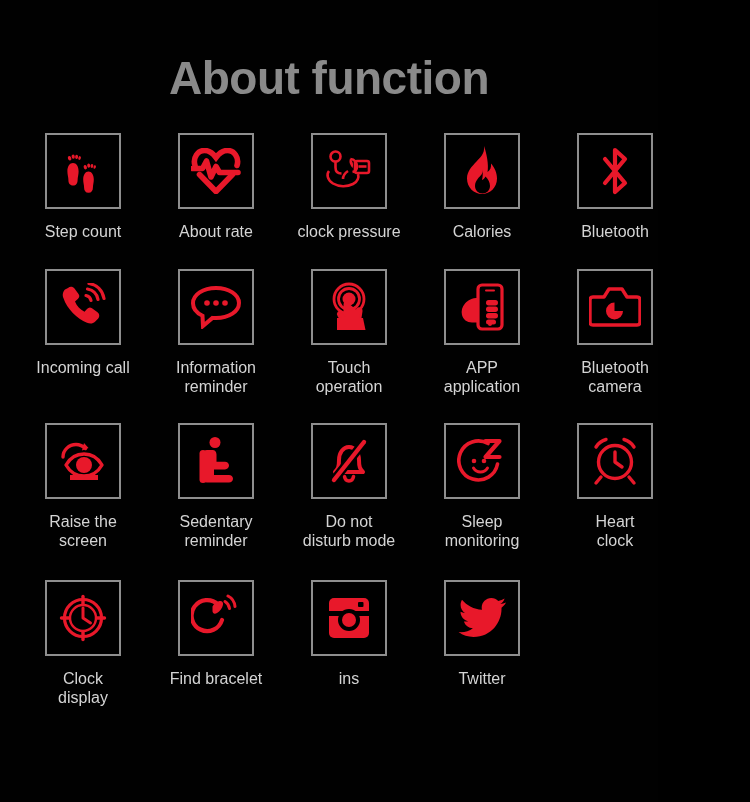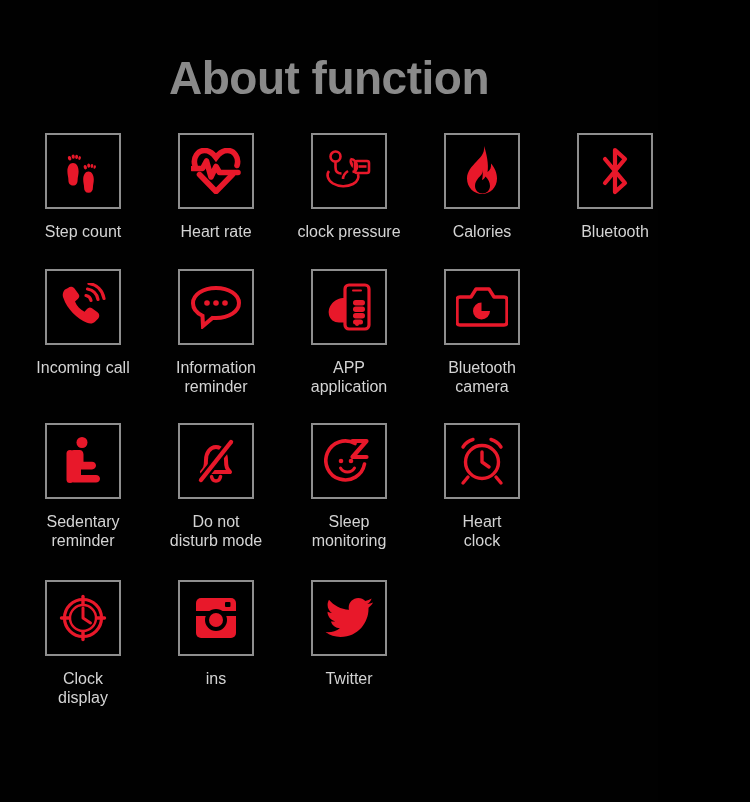--- a/index.html
+++ b/index.html
@@ -105,21 +105,21 @@
       </div>
 
       <div class="cell">
         <div class="icon-box">
           <svg width="50" height="46" viewBox="0 0 50 46">
             <path d="M4 17.5C1.5 9.5 7 2.5 13.5 2.5c4.3 0 8.2 2.6 11.5 7 3.3-4.4 7.2-7 11.5-7C43 2.5 48.5 9.5 46 17.5" fill="none" stroke="#e8182a" stroke-width="5.6" stroke-linecap="round"></path>
             <path d="M1.5 20.5h10l4-7.5 4.5 16 5-10.5 3.5 6h18.5" fill="none" stroke="#e8182a" stroke-width="5.6" stroke-linecap="round" stroke-linejoin="round"></path>
             <path d="M8.5 26.5L25 43.5 41.5 26.5" fill="none" stroke="#e8182a" stroke-width="5.6" stroke-linecap="round" stroke-linejoin="round"></path>
           </svg>
         </div>
-        <div class="cell-label">Heart rate</div>
+        <div class="cell-label">About rate</div>
       </div>
 
       <div class="cell">
         <div class="icon-box">
           <svg width="50" height="44" viewBox="0 0 50 44">
             <g fill="none" stroke="#e8182a" stroke-width="2.6">
               <circle cx="11.5" cy="7.5" r="5"></circle>
               <path d="M11.5 12.5v6c0 4 2.5 6 6 6"></path>
               <path d="M5 22c-2.5 3 -2 9 4 12.5 6 3.5 14 3.5 20 0.5 5-2.5 6-7 5-10"></path>
               <path d="M26.5 10c4 0 6.5 3.5 6.5 7.5 0 3-2 5-4.5 5.5"></path>
@@ -176,20 +176,35 @@
             <path d="M26 3C13 3 3 9.8 3 18.2c0 5.2 3.8 9.8 9.5 12.5L13 41l9.5-8.1c1.2 0.1 2.3 0.2 3.5 0.2 13 0 23-6.8 23-15.1C49 9.8 39 3 26 3z" fill="none" stroke="#e8182a" stroke-width="4"></path>
             <circle cx="17" cy="18" r="2.8" fill="#e8182a"></circle>
             <circle cx="26" cy="18" r="2.8" fill="#e8182a"></circle>
             <circle cx="35" cy="18" r="2.8" fill="#e8182a"></circle>
           </svg>
         </div>
         <div class="cell-label">Information
 reminder</div>
       </div>
 
+      <div class="cell">
+        <div class="icon-box">
+          <svg width="48" height="50" viewBox="0 0 48 50">
+            <g fill="none" stroke="#e8182a" stroke-width="2.8">
+              <circle cx="24" cy="17" r="15"></circle>
+              <circle cx="24" cy="17" r="10.5"></circle>
+            </g>
+            <circle cx="24" cy="17" r="6.5" fill="#e8182a"></circle>
+            <path d="M22 20c-1.5 0-2.5 1.2-2.5 2.8v9.5l-2-2c-1.2-1.2-3-1-4 0.2-0.8 1-0.8 2.4 0 3.4l6 8.5h15l2-13c0.3-1.8-0.8-3-2.3-3.2-1.4-0.2-2.3 0.6-2.6 1.8" fill="#e8182a" stroke="#e8182a" stroke-width="2"></path>
+            <path d="M12 36h26l2.5 12H12z" fill="#e8182a"></path>
+          </svg>
+        </div>
+        <div class="cell-label">Touch
+operation</div>
+      </div>
 
       <div class="cell">
         <div class="icon-box">
           <svg width="50" height="50" viewBox="0 0 50 50">
             <rect x="21" y="3" width="24" height="44" rx="4" fill="none" stroke="#e8182a" stroke-width="3.2"></rect>
             <rect x="28" y="7.5" width="10" height="2" rx="1" fill="#e8182a"></rect>
             <circle cx="33" cy="42" r="2" fill="#e8182a"></circle>
             <path d="M21 16c-6 0-10 2-13 5.5C5 25 4 29 5 33c1 4.5 5 7.5 10 7.5h6V16z" fill="#e8182a"></path>
             <g fill="#e8182a">
               <rect x="29" y="18" width="12" height="5.5" rx="2.7"></rect>
@@ -211,20 +226,33 @@
           </svg>
         </div>
         <div class="cell-label">Bluetooth
 camera</div>
       </div>
 
     </div>
 
     <div class="grid-row r2">
 
+      <div class="cell">
+        <div class="icon-box">
+          <svg width="52" height="44" viewBox="0 0 52 44">
+            <path d="M6 18c0-7 6-12.5 13-12.5 4 0 7 1.5 9.5 4" fill="none" stroke="#e8182a" stroke-width="3.4" stroke-linecap="round"></path>
+            <path d="M27 4l4.5 5-6.5 2.5z" fill="#e8182a"></path>
+            <path d="M9 26c4-7 11-11 18-11s14 4 18 11c-4 7-11 11-18 11S13 33 9 26z" fill="none" stroke="#e8182a" stroke-width="3.4" stroke-linejoin="round"></path>
+            <circle cx="27" cy="26" r="8" fill="#e8182a"></circle>
+            <path d="M13 36h28v5H13z" fill="#e8182a"></path>
+          </svg>
+        </div>
+        <div class="cell-label">Raise the
+screen</div>
+      </div>
 
       <div class="cell">
         <div class="icon-box">
           <svg width="44" height="50" viewBox="0 0 44 50">
             <circle cx="21" cy="6.5" r="5.5" fill="#e8182a"></circle>
             <path d="M13 14c-2.5 0-4 1.8-4 4.5v24c0 2.2 1.6 4 4 4h22c2.2 0 4-1.6 4-3.8 0-2.2-1.8-3.8-4-3.8H20v-5.5h11c2.2 0 4-1.6 4-3.8 0-2.2-1.8-3.8-4-3.8h-8.5v-7.3c0-2.7-1.5-4.5-4-4.5z" fill="#e8182a"></path>
             <rect x="5.5" y="14" width="7" height="33" rx="3.5" fill="#e8182a"></rect>
           </svg>
         </div>
         <div class="cell-label">Sedentary
@@ -288,20 +316,33 @@
               <path d="M3.5 25h8"></path>
               <path d="M38.5 25h8"></path>
             </g>
             <path d="M25 15v10l7.5 5" fill="none" stroke="#e8182a" stroke-width="3" stroke-linecap="round" stroke-linejoin="round"></path>
           </svg>
         </div>
         <div class="cell-label">Clock
 display</div>
       </div>
 
+      <div class="cell">
+        <div class="icon-box">
+          <svg width="50" height="48" viewBox="0 0 50 48">
+            <path d="M27 10.5A15.5 15.5 0 1 0 31 26" fill="none" stroke="#e8182a" stroke-width="4.2" stroke-linecap="round"></path>
+            <path d="M21.5 12.5c1.5-3 4-5 7-5.5 2.5-0.4 4 1.3 3.5 3.8-0.7 3.3-3 6.5-6 8.3-2.5 1.5-4.8 0.3-4.5-2.5z" fill="#e8182a"></path>
+            <g fill="none" stroke="#e8182a" stroke-width="3" stroke-linecap="round">
+              <path d="M34 7.5c2.5 1.5 4 4 4.5 7"></path>
+              <path d="M37 2c4 2 6.5 5.8 7 10.5"></path>
+            </g>
+          </svg>
+        </div>
+        <div class="cell-label">Find bracelet</div>
+      </div>
 
       <div class="cell">
         <div class="icon-box">
           <svg width="48" height="48" viewBox="0 0 48 48">
             <path d="M9 4h30a5 5 0 0 1 5 5v30a5 5 0 0 1-5 5H9a5 5 0 0 1-5-5V9a5 5 0 0 1 5-5z" fill="#e8182a"></path>
             <path d="M4 17h40v5H4z" fill="#000"></path>
             <path d="M4 14h40v3H4z" fill="#e8182a"></path>
             <circle cx="24" cy="26" r="11" fill="#000"></circle>
             <circle cx="24" cy="26" r="7" fill="#e8182a"></circle>
             <rect x="33" y="8" width="5.5" height="5" rx="1" fill="#000"></rect>

